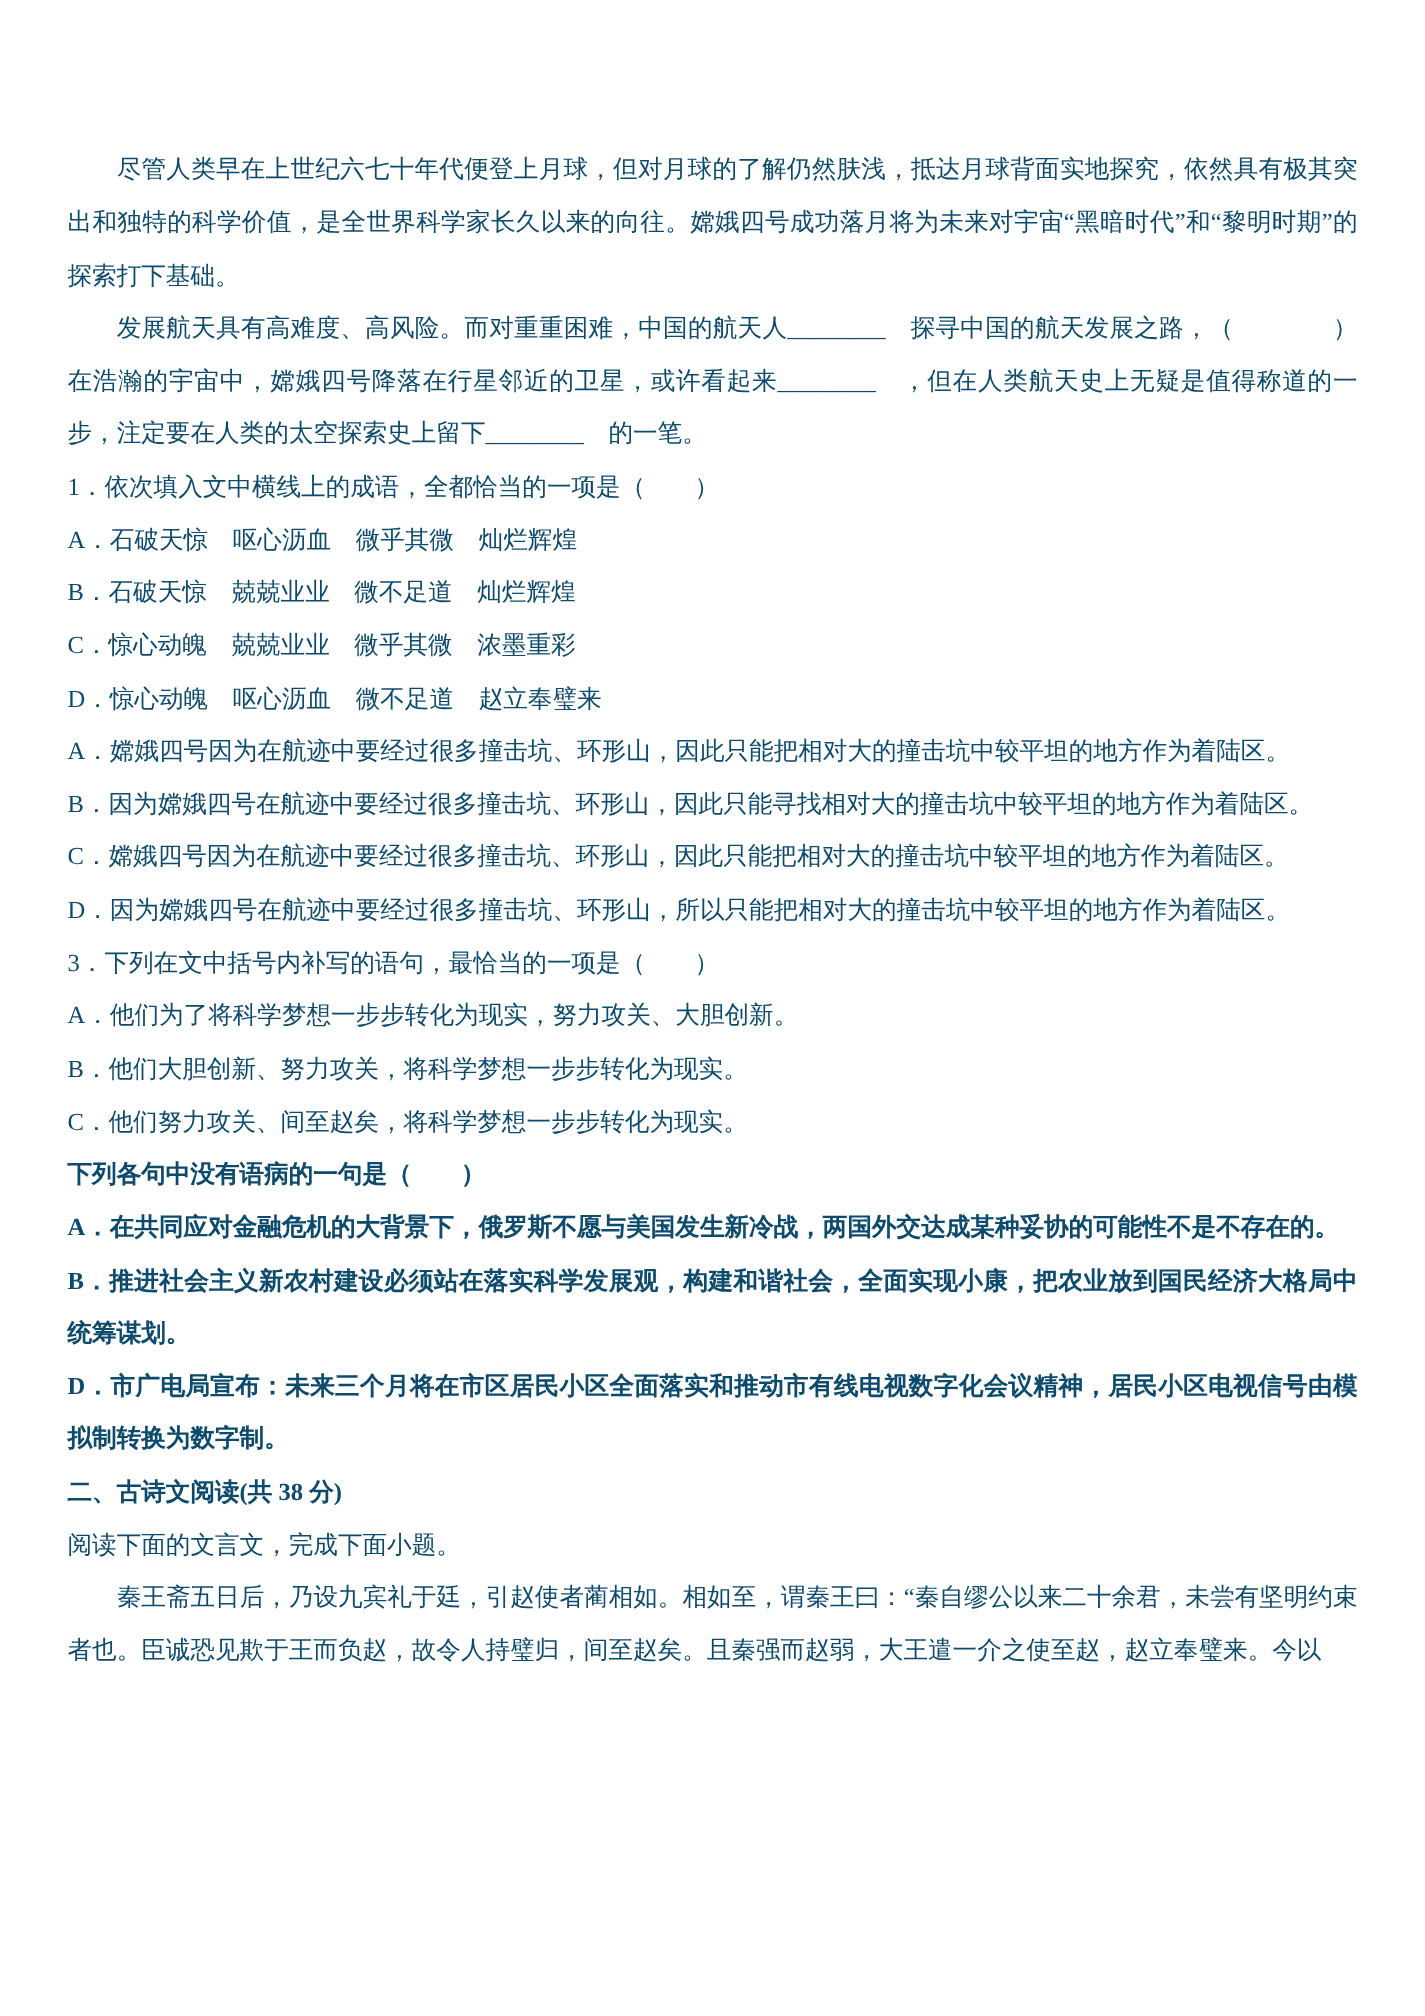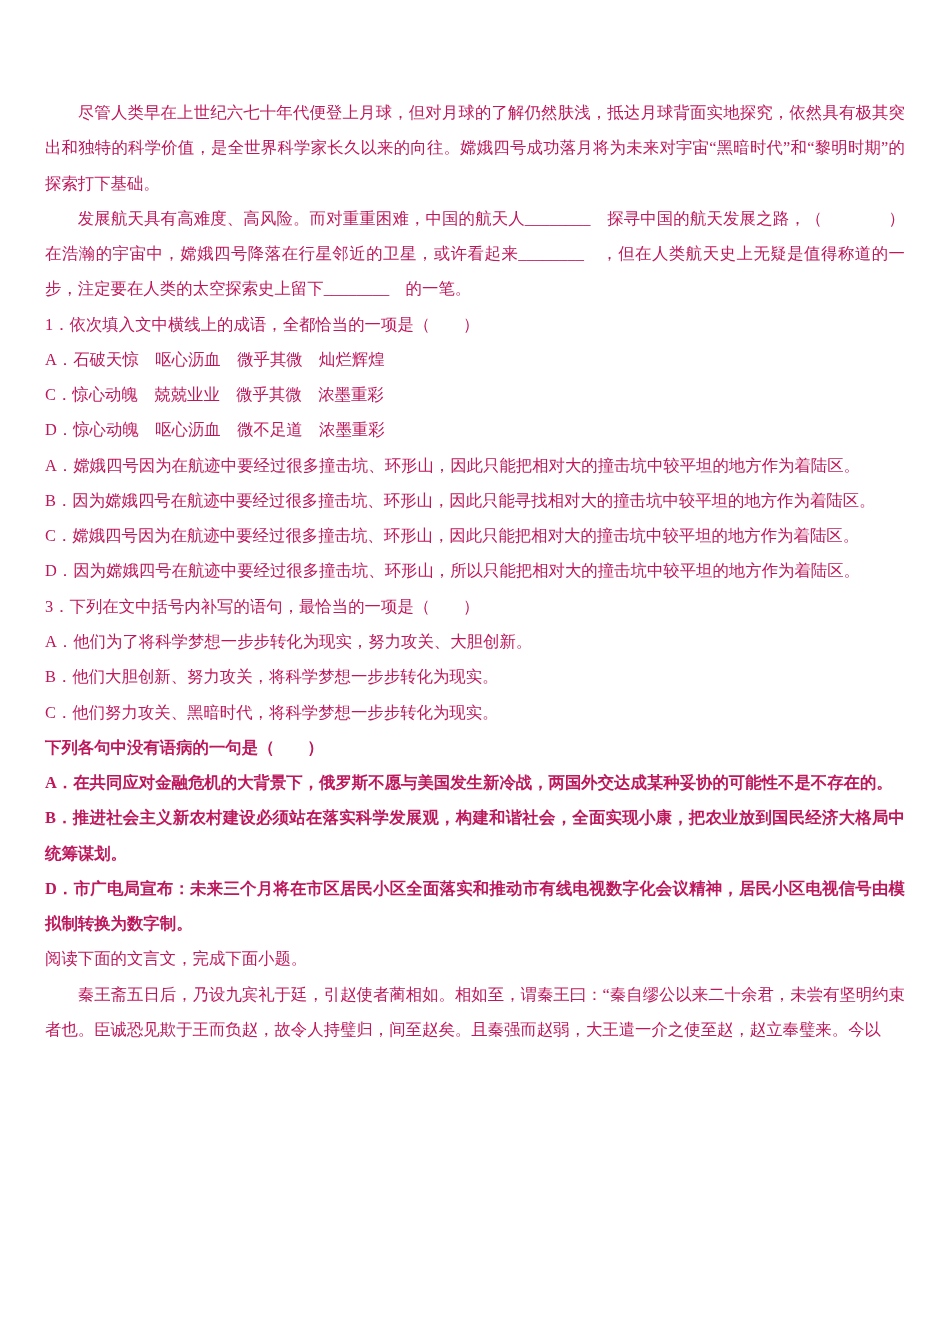--- a/index.html
+++ b/index.html
@@ -6,21 +6,21 @@
     margin: 0;
     padding: 0;
     background: #ffffff;
   }
   .page {
     position: relative;
     width: 950px;
     height: 1344px;
     box-sizing: border-box;
     background: #ffffff;
-    color: #be185d;
+    color: #0c4a6e;
     padding: 95px 45px 40px 45px;
     overflow: hidden;
     font-family: "Liberation Serif", "DejaVu Serif", serif;
     font-size: 16.4px;
   }
   .block {
     margin: 0;
     line-height: 2.15;
     text-align: justify;
     text-justify: inter-ideograph;
@@ -38,30 +38,32 @@
 </style>
 </head>
 <body>
 
 <div class="page">
   <div id="doc-body">
       <p class="block indent"><span class="run">尽管人类早在上世纪六七十年代便登上月球，但对月球的了解仍然肤浅，抵达月球背面实地探究，依然具有极其突出和独特的科学价值，是全世界科学家长久以来的向往。嫦娥四号成功落月将为未来对宇宙“黑暗时代”和“黎明时期”的探索打下基础。</span></p>
       <p class="block indent"><span class="run">发展航天具有高难度、高风险。而对重重困难，中国的航天人________　探寻中国的航天发展之路，（　　　　）在浩瀚的宇宙中，嫦娥四号降落在行星邻近的卫星，或许看起来________　，但在人类航天史上无疑是值得称道的一步，注定要在人类的太空探索史上留下________　的一笔。</span></p>
       <p class="block"><span class="run">1．依次填入文中横线上的成语，全都恰当的一项是（　　）</span></p>
       <p class="block"><span class="run">A．石破天惊　呕心沥血　微乎其微　灿烂辉煌</span></p>
+      <p class="block"><span class="run">B．石破天惊　兢兢业业　微不足道　灿烂辉煌</span></p>
       <p class="block"><span class="run">C．惊心动魄　兢兢业业　微乎其微　浓墨重彩</span></p>
-      <p class="block"><span class="run">D．惊心动魄　呕心沥血　微不足道　浓墨重彩</span></p>
+      <p class="block"><span class="run">D．惊心动魄　呕心沥血　微不足道　赵立奉璧来</span></p>
       <p class="block"><span class="run">A．嫦娥四号因为在航迹中要经过很多撞击坑、环形山，因此只能把相对大的撞击坑中较平坦的地方作为着陆区。</span></p>
       <p class="block"><span class="run">B．因为嫦娥四号在航迹中要经过很多撞击坑、环形山，因此只能寻找相对大的撞击坑中较平坦的地方作为着陆区。</span></p>
       <p class="block"><span class="run">C．嫦娥四号因为在航迹中要经过很多撞击坑、环形山，因此只能把相对大的撞击坑中较平坦的地方作为着陆区。</span></p>
       <p class="block"><span class="run">D．因为嫦娥四号在航迹中要经过很多撞击坑、环形山，所以只能把相对大的撞击坑中较平坦的地方作为着陆区。</span></p>
       <p class="block"><span class="run">3．下列在文中括号内补写的语句，最恰当的一项是（　　）</span></p>
       <p class="block"><span class="run">A．他们为了将科学梦想一步步转化为现实，努力攻关、大胆创新。</span></p>
       <p class="block"><span class="run">B．他们大胆创新、努力攻关，将科学梦想一步步转化为现实。</span></p>
-      <p class="block"><span class="run">C．他们努力攻关、黑暗时代，将科学梦想一步步转化为现实。</span></p>
+      <p class="block"><span class="run">C．他们努力攻关、间至赵矣，将科学梦想一步步转化为现实。</span></p>
       <p class="block bold"><span class="run">下列各句中没有语病的一句是（　　）</span></p>
       <p class="block bold"><span class="run">A．在共同应对金融危机的大背景下，俄罗斯不愿与美国发生新冷战，两国外交达成某种妥协的可能性不是不存在的。</span></p>
       <p class="block bold"><span class="run">B．推进社会主义新农村建设必须站在落实科学发展观，构建和谐社会，全面实现小康，把农业放到国民经济大格局中统筹谋划。</span></p>
       <p class="block bold"><span class="run">D．市广电局宣布：未来三个月将在市区居民小区全面落实和推动市有线电视数字化会议精神，居民小区电视信号由模拟制转换为数字制。</span></p>
+      <p class="block bold"><span class="run">二、古诗文阅读(共 38 分)</span></p>
       <p class="block"><span class="run">阅读下面的文言文，完成下面小题。</span></p>
       <p class="block indent"><span class="run">秦王斋五日后，乃设九宾礼于廷，引赵使者蔺相如。相如至，谓秦王曰：“秦自缪公以来二十余君，未尝有坚明约束者也。</span><span class="run underline">臣诚恐见欺于王而负赵，故令人持璧归，间至赵矣。</span><span class="run">且秦强而赵弱，大王遣一介之使至赵，赵立奉璧来。今以</span></p>
     </div>
 </div>
 
 </body></html>

